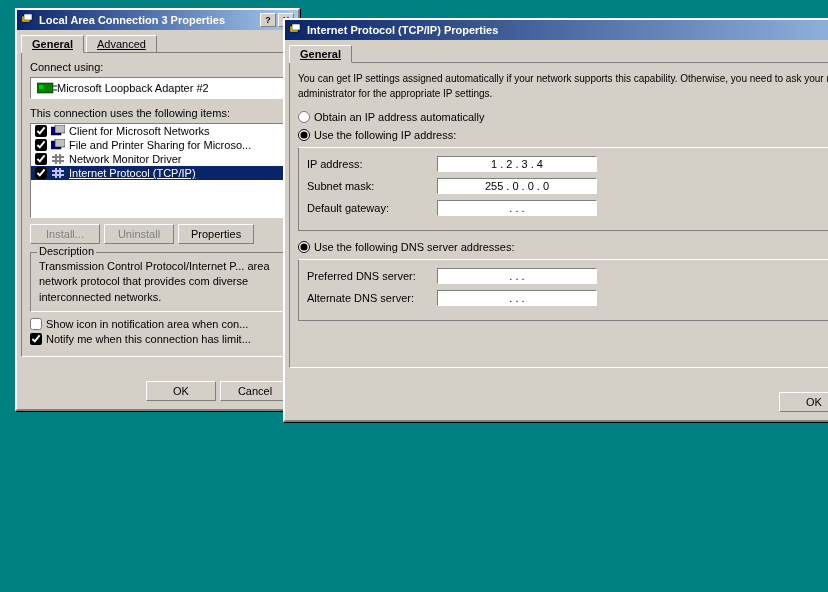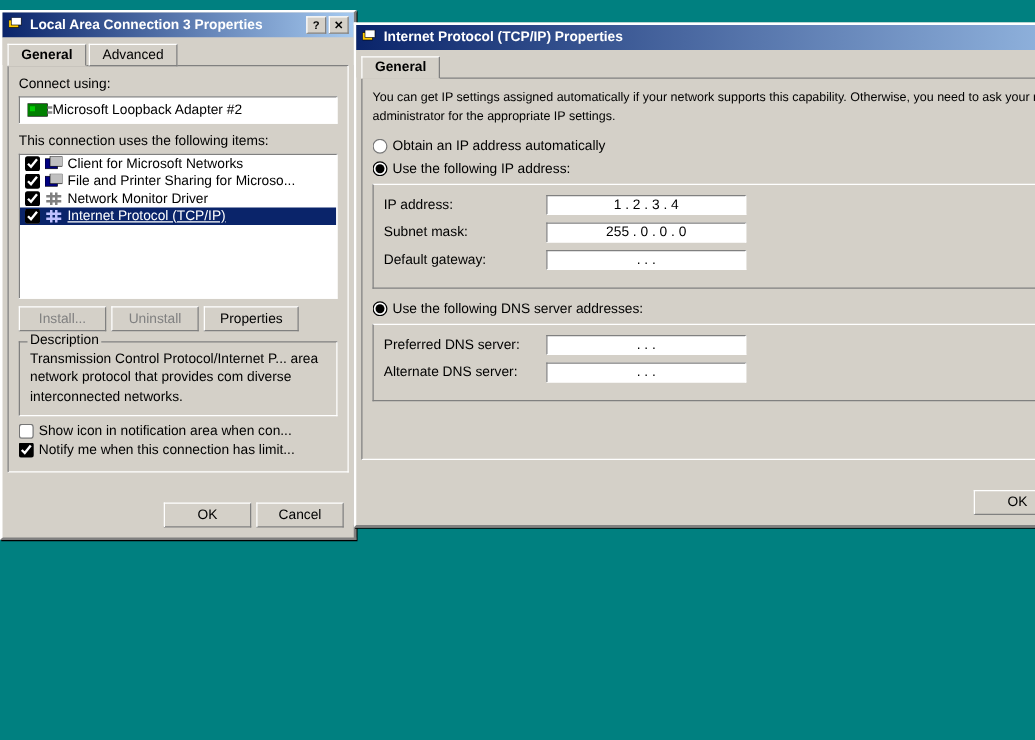--- a/index.html
+++ b/index.html
@@ -63,20 +63,21 @@
       cursor: pointer;
       color: #000;
       font-weight: bold;
     }
 
     
     .tabs {
       display: flex;
       padding: 4px 4px 0;
       background: #d4d0c8;
+      text-decoration: underline;
     }
 
     .tab {
       padding: 2px 10px;
       border: 1px solid;
       border-color: #ffffff #808080 #808080 #ffffff;
       background: #d4d0c8;
       cursor: pointer;
       font-size: 11px;
       margin-right: 2px;
@@ -114,21 +115,21 @@
       display: flex;
       align-items: center;
       gap: 0;
       margin-bottom: 8px;
     }
 
     .list-box {
       border: 1px solid;
       border-color: #808080 #ffffff #ffffff #808080;
       background: white;
-      height: 116px;
+      height: 95px;
       overflow-y: auto;
       margin-bottom: 6px;
     }
 
     .list-item {
       padding: 1px 4px;
       display: flex;
       align-items: center;
       gap: 4px;
       cursor: pointer;
@@ -221,21 +222,21 @@
     }
 
     
     #win2 {
       left: 283px;
       top: 18px;
       width: 650px;
     }
 
     #win1 {
-      left: 0;
+      left: 15px;
       top: 8px;
       width: 285px;
     }
 
     .disabled-text {
       color: #808080;
     }
   </style>
 </head>
 <body>

